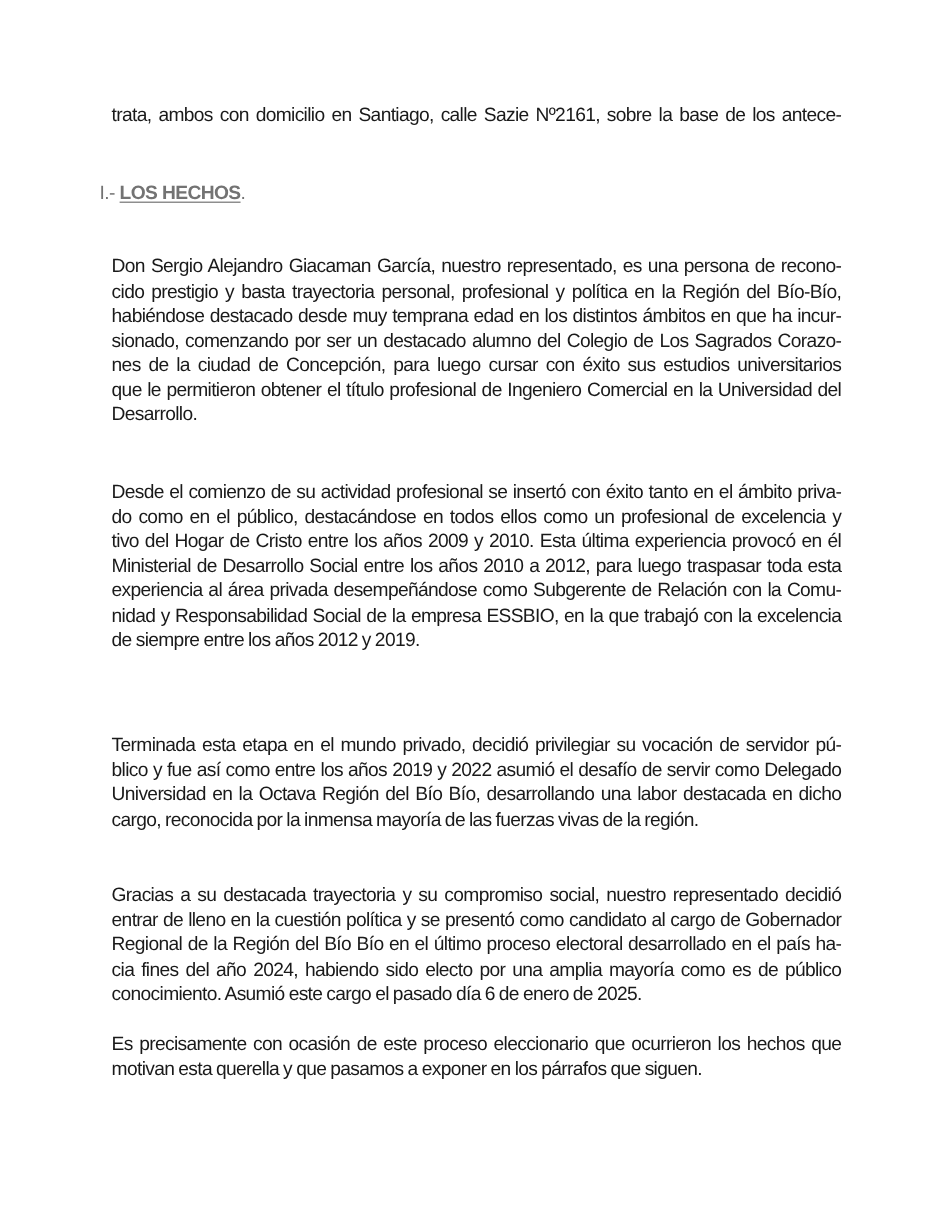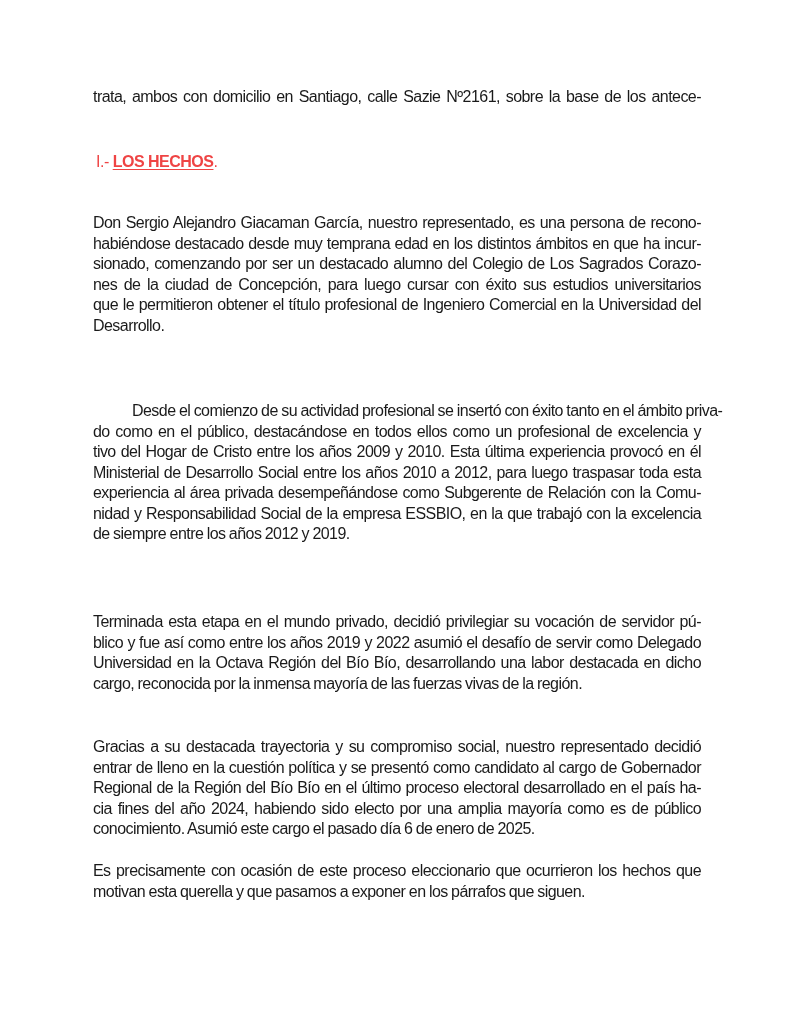--- a/index.html
+++ b/index.html
@@ -13,51 +13,52 @@
       font-size: 16px; color: #1a1a1a;
       letter-spacing: -0.55px; word-spacing: -0.5px;
     }
     .line {
       display: block; height: 20.5px; line-height: 20.5px;
       white-space: nowrap; text-align: justify; text-align-last: justify;
       transform-origin: left center;
     }
     .line.last { text-align-last: left; }
     .heading {
-      position: absolute; left: 96px; top: 152px;
+      position: absolute; left: 83px; top: 152px;
       font-family: "Liberation Sans", sans-serif;
-      font-size: 16px; color: #ef4444; letter-spacing: -0.5px;
+      font-size: 16px; color: #737373; letter-spacing: -0.5px;
       line-height: 20px;
     }
     .heading .title { font-weight: bold; text-decoration: underline; text-underline-offset: 2px; }
   </style>
 </head>
 <body>
 
 <div class="page">
 
   <div class="text-block" style="top:87px;">
     <span class="line" style="display: block;">trata, ambos con domicilio en Santiago, calle Sazie Nº2161, sobre la base de los antece-</span>
   </div>
 
   <div class="heading">
     <span>I.- </span><span class="title">LOS HECHOS</span><span>.</span>
   </div>
 
   <div class="text-block" style="top:213px;">
     <span class="line" style="display: block;">Don Sergio Alejandro Giacaman García, nuestro representado, es una persona de recono-</span>
+    <span class="line" style="display: block;">cido prestigio y basta trayectoria personal, profesional y política en la Región del Bío-Bío,</span>
     <span class="line" style="display: block;">habiéndose destacado desde muy temprana edad en los distintos ámbitos en que ha incur-</span>
     <span class="line" style="display: block;">sionado, comenzando por ser un destacado alumno del Colegio de Los Sagrados Corazo-</span>
     <span class="line" style="display: block;">nes de la ciudad de Concepción, para luego cursar con éxito sus estudios universitarios</span>
     <span class="line" style="display: block;">que le permitieron obtener el título profesional de Ingeniero Comercial en la Universidad del</span>
     <span class="line last" style="display: block;">Desarrollo.</span>
   </div>
 
   <div class="text-block" style="top:401px;">
-    <span class="line" style="display: block; margin-left: 39px;">Desde el comienzo de su actividad profesional se insertó con éxito tanto en el ámbito priva-</span>
+    <span class="line" style="display: block;">Desde el comienzo de su actividad profesional se insertó con éxito tanto en el ámbito priva-</span>
     <span class="line" style="display: block;">do como en el público, destacándose en todos ellos como un profesional de excelencia y</span>
     <span class="line" style="display: block;">tivo del Hogar de Cristo entre los años 2009 y 2010. Esta última experiencia provocó en él</span>
     <span class="line" style="display: block;">Ministerial de Desarrollo Social entre los años 2010 a 2012, para luego traspasar toda esta</span>
     <span class="line" style="display: block;">experiencia al área privada desempeñándose como Subgerente de Relación con la Comu-</span>
     <span class="line" style="display: block;">nidad y Responsabilidad Social de la empresa ESSBIO, en la que trabajó con la excelencia</span>
     <span class="line last" style="display: block;">de siempre entre los años 2012 y 2019.</span>
   </div>
 
   <div class="text-block" style="top:612px;">
     <span class="line" style="display: block;">Terminada esta etapa en el mundo privado, decidió privilegiar su vocación de servidor pú-</span>

